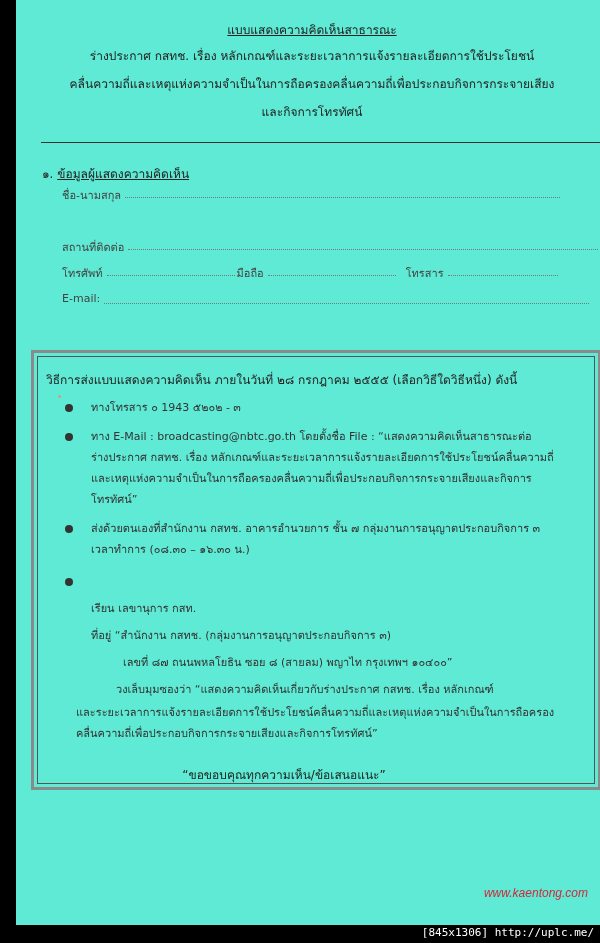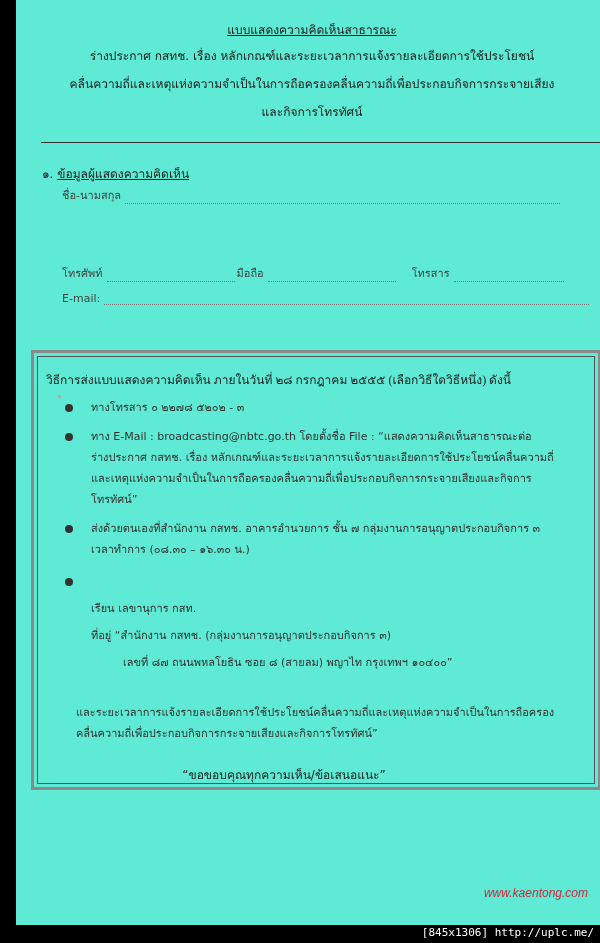--- a/index.html
+++ b/index.html
@@ -18,34 +18,34 @@
     position:absolute; left:0; width:592px; text-align:center; font-size:12px; color:#222;
   }
   .hr {
     position:absolute; left:25px; top:142px; width:565px; height:1px; background:#333;
   }
   .sec-title {
     position:absolute; left:26px; top:164px; font-size:12px; color:#222;
   }
   .sec-title .u { text-decoration:underline; }
   .field {
-    position:absolute; font-size:11px; color:#444; display:flex; align-items:flex-end;
+    position:absolute; font-size:11px; color:#444; display:flex; align-items:flex-start;
   }
   .dots {
     display:inline-block; border-bottom:1px dotted #777; height:11px; margin-left:4px;
   }
   .frame {
     position:absolute; left:15px; top:350px; width:570px; height:440px;
     border:3px solid #8a8a8a; box-sizing:border-box;
   }
   .frame-inner {
     position:absolute; left:3px; top:3px; right:3px; bottom:3px; border:1px solid #555;
   }
   .method-title {
-    position:absolute; left:30px; top:370px; font-size:12px; color:#222;font-family:Liberation Serif, serif;
+    position:absolute; left:30px; top:370px; font-size:12px; color:#222;
   }
   .bullet {
     position:absolute; left:49px; width:8px; height:8px; border-radius:50%; background:#333;
   }
   .txt {
     position:absolute; font-size:11px; color:#333; line-height:20px;
   }
   .thanks {
     position:absolute; left:0; width:536px; text-align:center; top:765px; font-size:12px; color:#222;
   }
@@ -72,57 +72,62 @@
 
   <div class="sec-title">
     <span>๑.</span>
     <span class="u">ข้อมูลผู้แสดงความคิดเห็น</span>
   </div>
 
   <div class="field" style="left:46px;top:186px">
     <span>ชื่อ-นามสกุล</span>
     <span class="dots" style="width:435px"></span>
   </div>
+  <div class="field" style="left:46px;top:238px">
+    <span>สถานที่ติดต่อ</span>
+    <span class="dots" style="width:470px"></span>
+  </div>
   <div class="field" style="left:46px;top:264px">
     <span>โทรศัพท์</span>
     <span class="dots" style="width:128px"></span>
     <span style="margin-left:2px">มือถือ</span>
     <span class="dots" style="width:128px"></span>
-    <span style="margin-left:16px">โทรสาร</span>
+    <span style="margin-left:10px">โทรสาร</span>
     <span class="dots" style="width:110px"></span>
   </div>
   <div class="field" style="left:46px;top:292px">
     <span>E-mail:</span>
     <span class="dots" style="width:485px"></span>
   </div>
 
   <div class="frame">
     <div class="frame-inner"></div>
   </div>
 
   <div class="method-title">วิธีการส่งแบบแสดงความคิดเห็น ภายในวันที่ ๒๘ กรกฎาคม ๒๕๕๕ (เลือกวิธีใดวิธีหนึ่ง) ดังนี้</div>
   <div class="speck"></div>
 
   <div class="bullet" style="top:404px"></div>
-  <div class="txt" style="left:75px;top:398px">ทางโทรสาร ๐ ๒๒๗๘ ๕๒๐๒ - ๓</div>
+  <div class="txt" style="left:75px;top:398px">ทางโทรสาร ๐ 1943 ๕๒๐๒ - ๓</div>
 
   <div class="bullet" style="top:433px"></div>
   <div class="txt" style="left:75px;top:427px">ทาง E-Mail  :  broadcasting@nbtc.go.th  โดยตั้งชื่อ File  : “แสดงความคิดเห็นสาธารณะต่อ</div>
   <div class="txt" style="left:75px;top:448px">ร่างประกาศ กสทช. เรื่อง หลักเกณฑ์และระยะเวลาการแจ้งรายละเอียดการใช้ประโยชน์คลื่นความถี่</div>
   <div class="txt" style="left:75px;top:469px">และเหตุแห่งความจำเป็นในการถือครองคลื่นความถี่เพื่อประกอบกิจการกระจายเสียงและกิจการ</div>
   <div class="txt" style="left:75px;top:490px">โทรทัศน์”</div>
 
   <div class="bullet" style="top:525px"></div>
   <div class="txt" style="left:75px;top:519px">ส่งด้วยตนเองที่สำนักงาน กสทช. อาคารอำนวยการ ชั้น ๗ กลุ่มงานการอนุญาตประกอบกิจการ ๓</div>
   <div class="txt" style="left:75px;top:540px">เวลาทำการ (๐๘.๓๐ – ๑๖.๓๐ น.)</div>
 
   <div class="bullet" style="top:578px"></div>
   <div class="txt" style="left:75px;top:599px">เรียน เลขานุการ กสท.</div>
   <div class="txt" style="left:75px;top:626px">ที่อยู่ “สำนักงาน กสทช. (กลุ่มงานการอนุญาตประกอบกิจการ ๓)</div>
   <div class="txt" style="left:107px;top:653px">เลขที่ ๘๗ ถนนพหลโยธิน ซอย ๘ (สายลม) พญาไท กรุงเทพฯ ๑๐๔๐๐”</div>
+  <div class="txt" style="left:100px;top:680px">วงเล็บมุมซองว่า “แสดงความคิดเห็นเกี่ยวกับร่างประกาศ กสทช. เรื่อง หลักเกณฑ์</div>
   <div class="txt" style="left:60px;top:703px">และระยะเวลาการแจ้งรายละเอียดการใช้ประโยชน์คลื่นความถี่และเหตุแห่งความจำเป็นในการถือครอง</div>
   <div class="txt" style="left:60px;top:724px">คลื่นความถี่เพื่อประกอบกิจการกระจายเสียงและกิจการโทรทัศน์”</div>
 
   <div class="thanks">“ขอขอบคุณทุกความเห็น/ข้อเสนอแนะ”</div>
 
   <div class="watermark">www.kaentong.com</div>
 </div>
 
 <div class="footer">[845x1306] http://uplc.me/</div>
 

